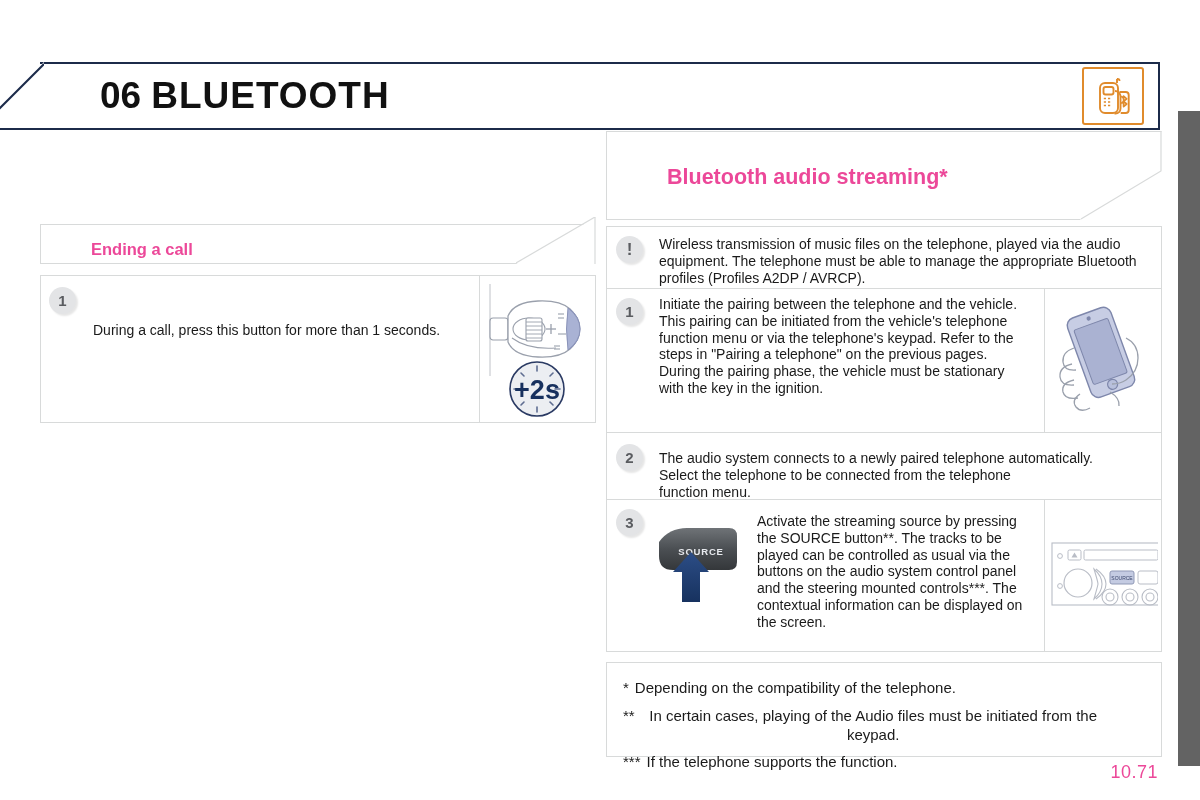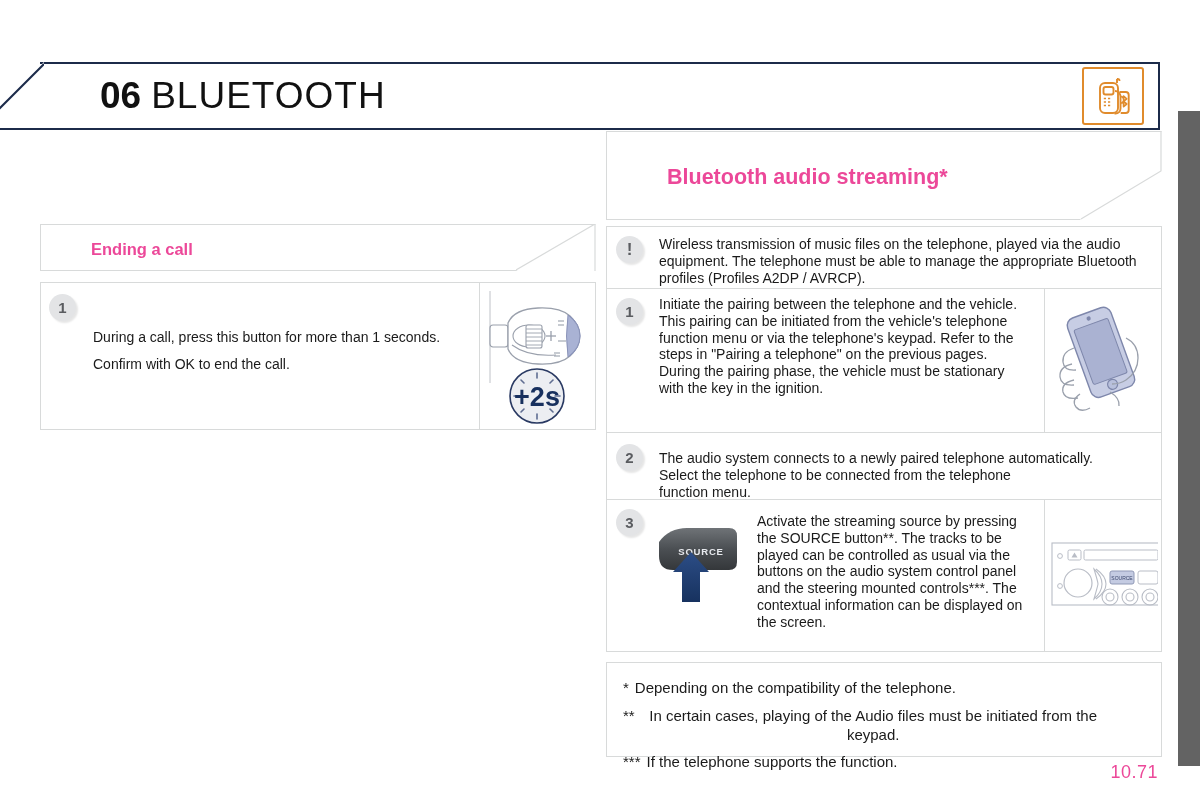--- a/index.html
+++ b/index.html
@@ -31,21 +31,21 @@
   }
   .chapter-title{
     position:absolute;left:60px;top:50%;transform:translateY(-50%);
     display:flex;align-items:baseline;gap:10px;
     white-space:nowrap;
   }
   .chapter-num{
     font-size:37px;font-weight:bold;color:#111;letter-spacing:0px;
   }
   .chapter-name{
-    font-size:37px;font-weight:normal;color:#111;letter-spacing:1px;
+    font-size:37px;font-weight:bold;color:#111;letter-spacing:1px;
   }
   .chapter-icon{
     position:absolute;right:14px;top:50%;transform:translateY(-50%);
     width:58px;height:54px;
     border:2px solid #e08b2c;border-radius:3px;
     display:flex;align-items:center;justify-content:center;
     background:#fff;
   }
 
   
@@ -137,39 +137,38 @@
           <path d="M30.6 21.2 l3.1 2.6 l-3.1 2.6 l0 -5.2 l0 10.4 l3.1 -2.6 l-3.1 -2.6 l-2.4 2.1 m2.4 -5.2 l-2.4 -2.1" fill="none" stroke="#e08b2c" stroke-width="1.7" stroke-linejoin="round"></path>
         </g>
       </svg>
     </div>
   </div>
 
   <div class="col-left">
 
     <div style="height:93px;"></div>
 
-    <div class="title-plate" style="height:47px;">
+    <div class="title-plate" style="height:40px;">
       <span class="title-text" style="position:absolute;left:50px;top:15px;font-size:16.5px;">Ending a call</span>
       <svg class="notch" width="80" height="47" viewBox="0 0 80 47">
         <polygon points="0,47 80,47 80,0" fill="#ffffff"></polygon>
         <polyline points="0,46 79,0" fill="none" stroke="#d8dada" stroke-width="1.2"></polyline>
         <line x1="79" y1="0" x2="79" y2="47" stroke="#d8dada" stroke-width="1.2"></line>
       </svg>
     </div>
 
     <div style="height:11px;"></div>
 
     <div class="box first row" style="height:148px;">
       <div style="flex:1;position:relative;">
         <div style="position:absolute;left:8px;top:11px;">
           <div class="step-badge">1</div>
         </div>
         <div class="body-text" style="position:absolute;left:52px;top:46px;width:370px;">
           <div>During a call, press this button for more than 1 seconds.</div>
-          <div style="margin-top:10px;">Confirm with OK to end the call.</div>
         </div>
       </div>
       <div class="media-cell" style="width:115px;">
         <svg width="112" height="146" viewBox="0 0 112 146">
           <line x1="8" y1="8" x2="8" y2="100" stroke="#bfc2c8" stroke-width="1"></line>
 
           <rect x="8" y="42" width="18" height="22" rx="3" fill="#ffffff" stroke="#9aa0ac" stroke-width="1.2"></rect>
 
           <path d="M26 40 q6 -14 30 -15 q22 -1 32 8 q8 7 8 20 q0 13 -8 20 q-10 9 -32 8 q-24 -1 -30 -15 z" fill="#ffffff" stroke="#9aa0ac" stroke-width="1.3"></path>
 

